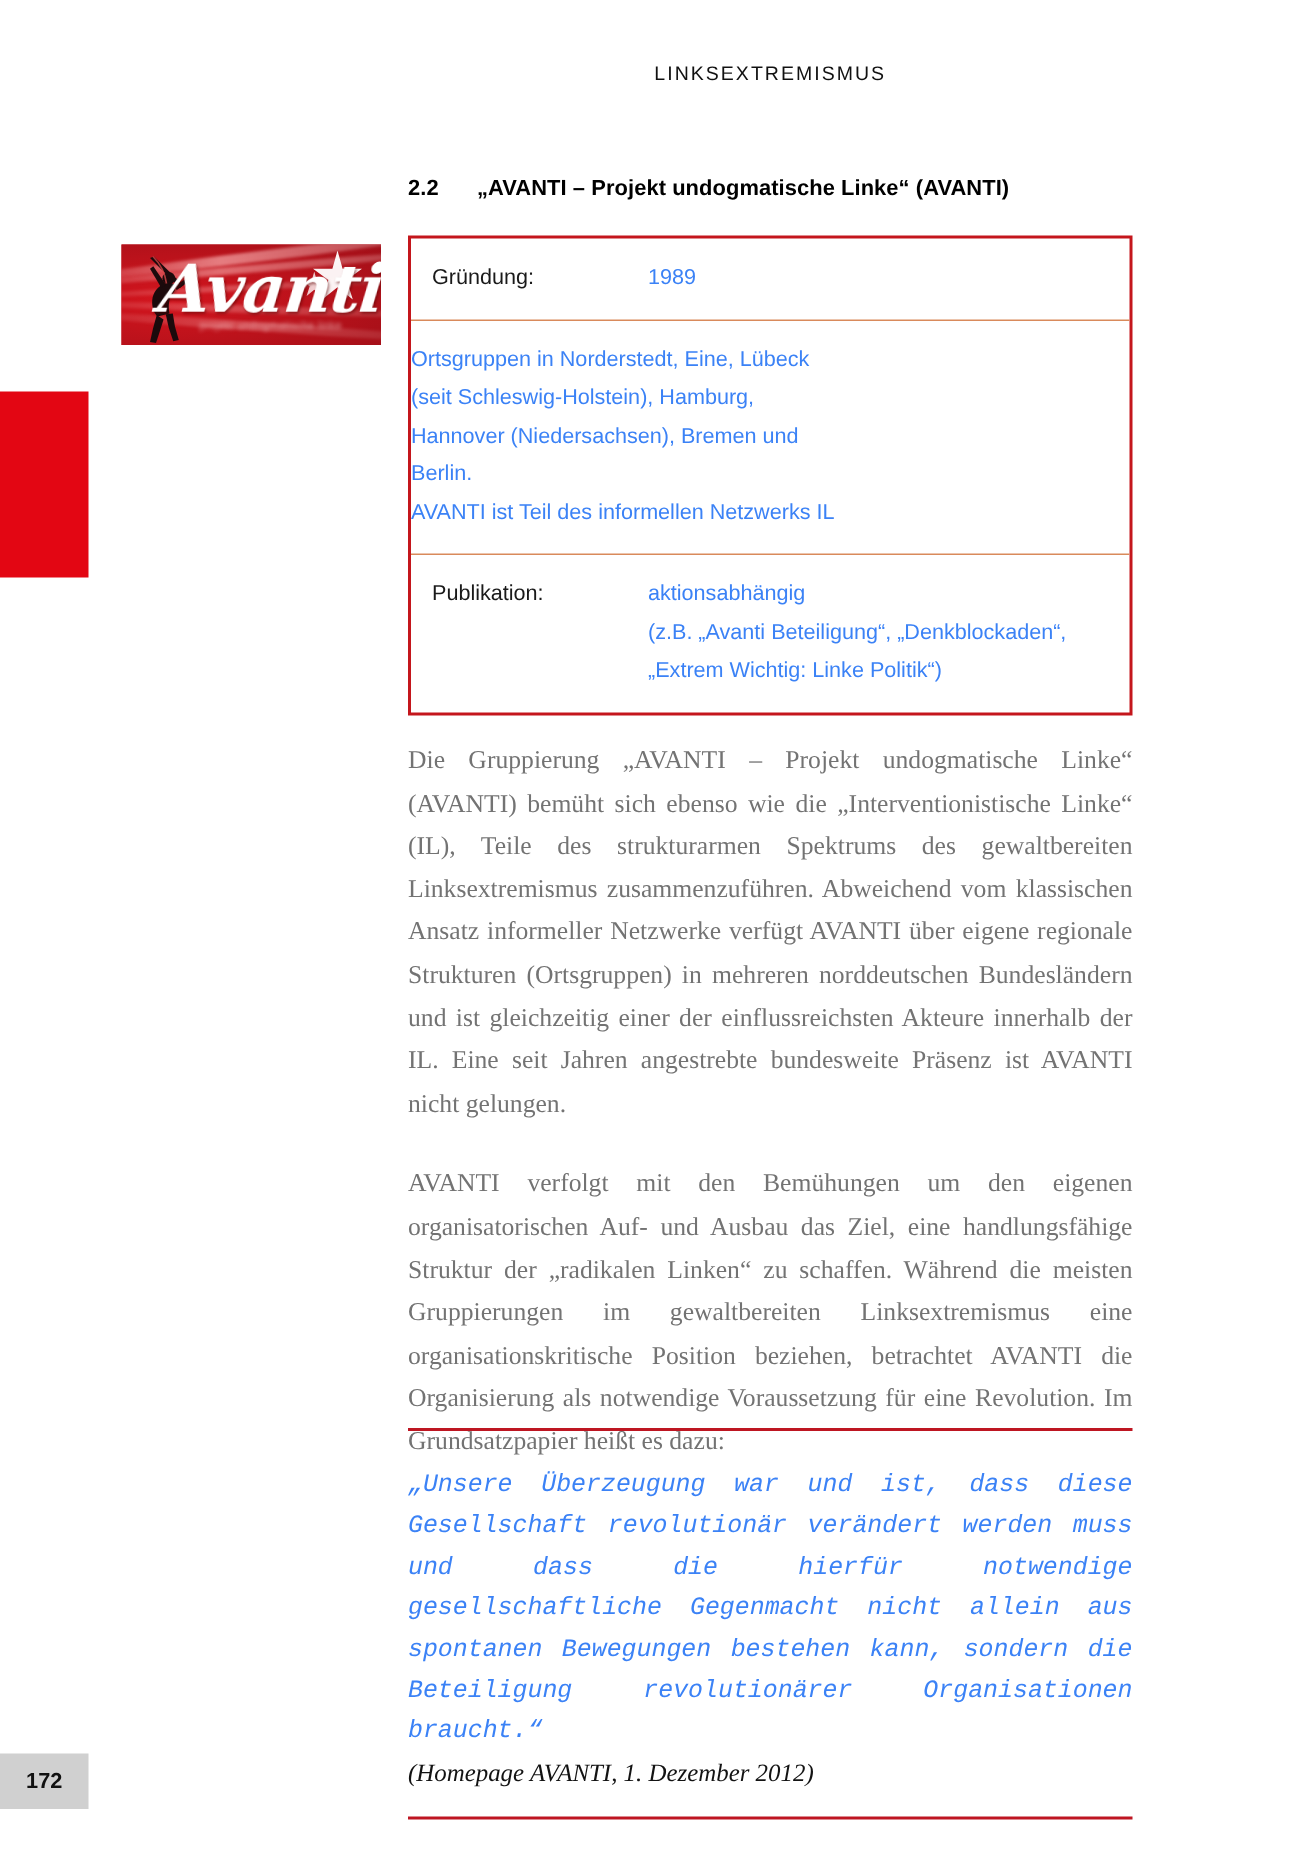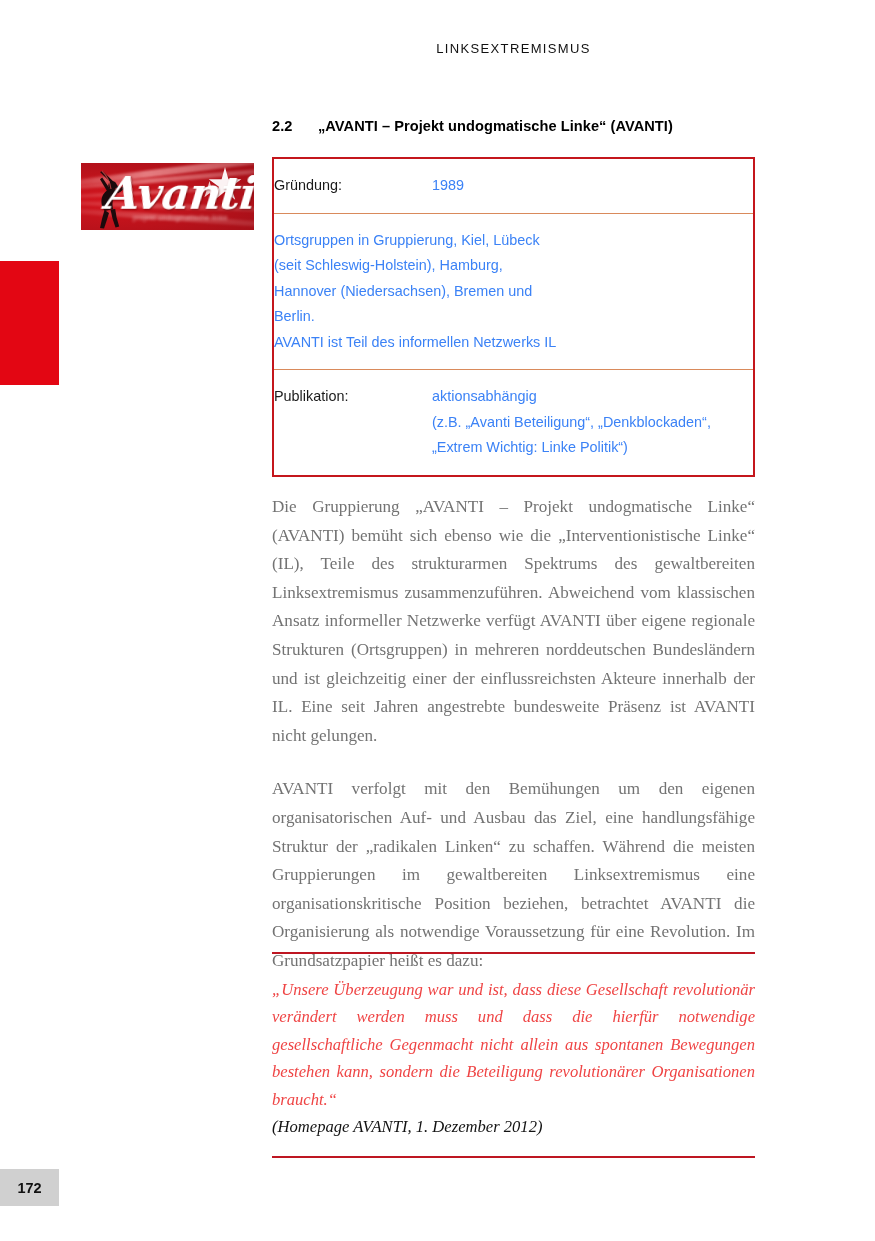--- a/index.html
+++ b/index.html
@@ -157,20 +157,21 @@
   }
   .info-row {
     display: flex;
     padding: 14px 0 14px 0;
   }
   .info-row + .info-row {
     border-top: 1.5px solid #D98A5B;
   }
   .info-label {
     flex: 0 0 158px;
+    padding-left: 14px;
     box-sizing: border-box;
     font-family: "Liberation Sans", sans-serif;
     font-size: 14.4px;
     line-height: 25.5px;
     color: #1a1a1a;
   }
   .info-value {
     flex: 1 1 auto;
     padding-right: 6px;
     font-family: "Liberation Sans", sans-serif;
@@ -207,27 +208,27 @@
     width: 483px;
   }
   .quote-rule {
     height: 0;
     border-top: 2.2px solid #BE1622;
   }
   .quote-body {
     padding: 22px 0 16px 0;
   }
   .quote-text {
-    font-family: Liberation Serif, serif;
+    font-family: Liberation Mono, monospace;
     font-style: italic;
     font-size: 16.6px;
     line-height: 27.4px;
     text-align: justify;
     text-justify: inter-word;
-    color: #ef4444;
+    color: #3b82f6;
     margin: 0;
   }
   .quote-source {
     font-family: "Liberation Serif", serif;
     font-style: italic;
     font-size: 16.6px;
     line-height: 27.4px;
     color: #131313;
     margin: 0;
     text-align: left;
@@ -289,21 +290,21 @@
 
   <div class="info-row">
     <div class="info-label">Gründung:</div>
     <div class="info-value">
       <span class="vline">1989</span>
     </div>
   </div>
 
   <div class="info-row">
     <div class="info-value">
-      <span class="vline">Ortsgruppen in Gruppierung, Kiel, Lübeck</span>
+      <span class="vline">Ortsgruppen in Norderstedt, Eine, Lübeck</span>
       <span class="vline">(seit Schleswig-Holstein), Hamburg,</span>
       <span class="vline">Hannover (Niedersachsen), Bremen und</span>
       <span class="vline">Berlin.</span>
       <span class="vline">AVANTI ist Teil des informellen Netzwerks IL</span>
     </div>
   </div>
 
   <div class="info-row">
     <div class="info-label">Publikation:</div>
     <div class="info-value">

